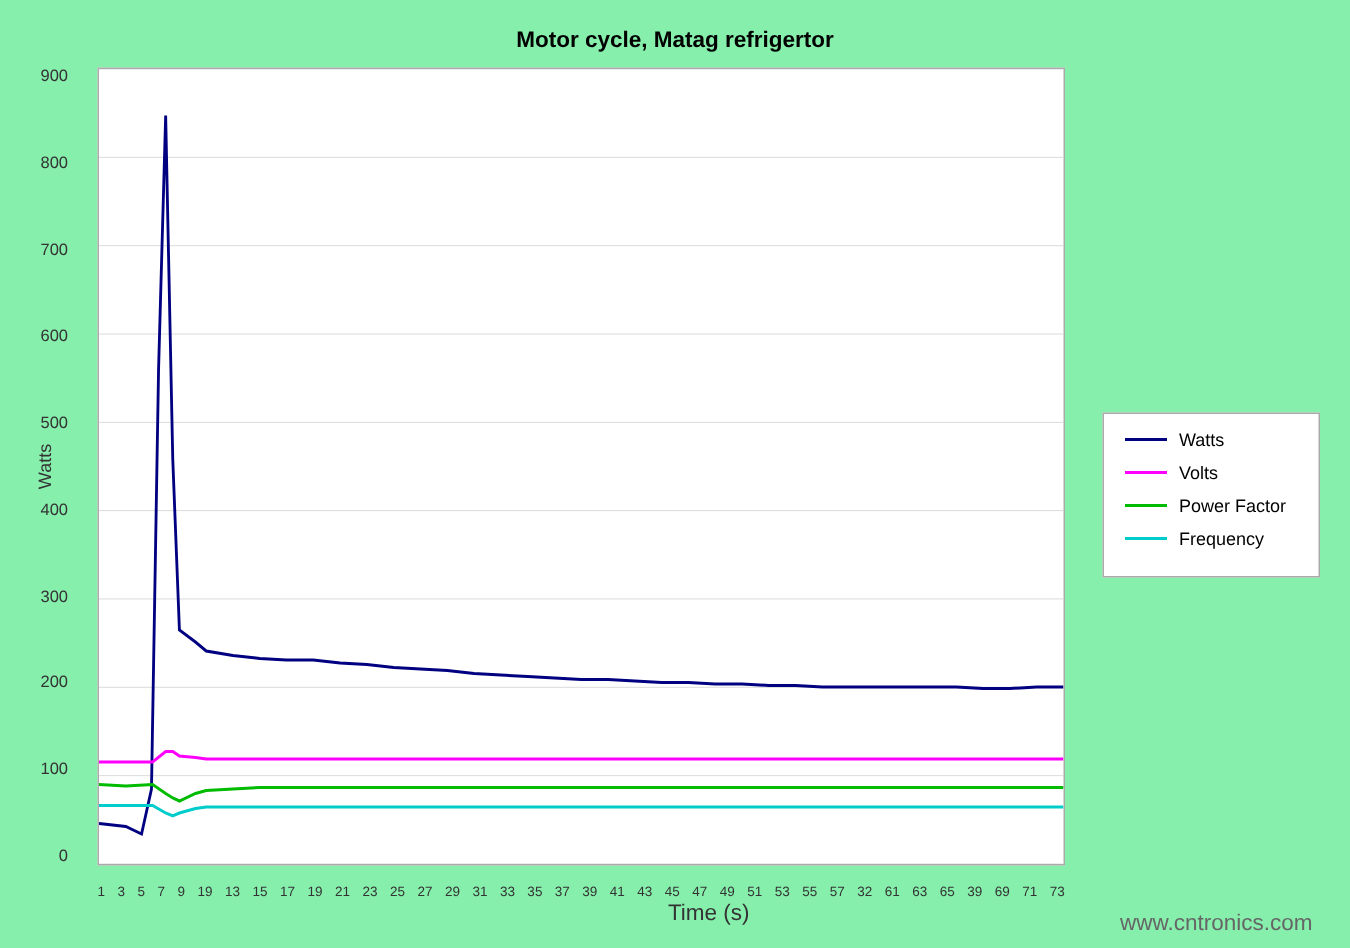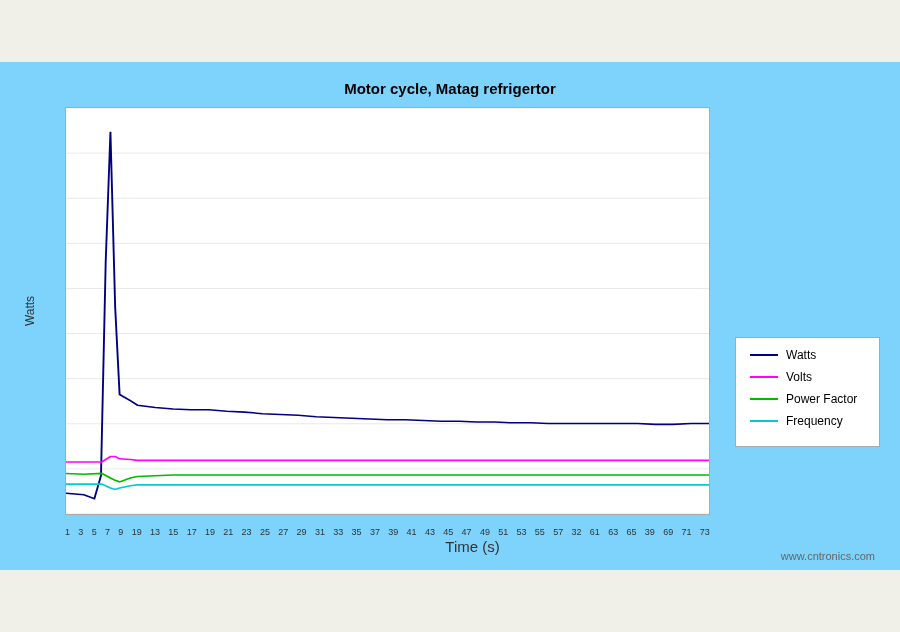--- a/index.html
+++ b/index.html
@@ -6,23 +6,23 @@
     body {
       background: #f0f0e8;
       width: 900px;
       height: 632px;
       font-family: Arial, sans-serif;
       display: flex;
       align-items: center;
       justify-content: center;
     }
     .chart-container {
-      background: #7dd3fc;
+      background: #86efac;
       width: 900px;
-      height: 508px;
+      height: 632px;
       position: relative;
     }
     .chart-title {
       text-align: center;
       font-size: 15px;
       font-weight: bold;
       padding-top: 18px;
       color: #000;
     }
     .chart-area {
@@ -76,21 +76,21 @@
     .legend-line {
       width: 28px;
       height: 2px;
       margin-right: 8px;
       flex-shrink: 0;
     }
     .watermark {
       position: absolute;
       bottom: 8px;
       right: 25px;
-      font-size: 11px;
+      font-size: 15px;
       color: #666;
     }
   </style>
 </head>
 <body>
 
 <div class="chart-container">
   <div class="chart-title">Motor cycle, Matag refrigertor</div>
 
   <div class="chart-area">
@@ -209,20 +209,32 @@
             245.6,492
             340,492
             434.4,492
             528.9,492
             623.3,492
             680,492
           "></polyline>
       </svg>
     </div>
 
+    <div style="position:absolute; left:-38px; top:0; bottom:0; display:flex; flex-direction:column; justify-content:space-between; align-items:flex-end; font-size:11px; color:#333;">
+      <span>900</span>
+      <span>800</span>
+      <span>700</span>
+      <span>600</span>
+      <span>500</span>
+      <span>400</span>
+      <span>300</span>
+      <span>200</span>
+      <span>100</span>
+      <span>0</span>
+    </div>
 
     <div style="position:absolute; bottom:-22px; left:0; right:170px; display:flex; justify-content:space-between; font-size:9px; color:#333; overflow:hidden;">
       <span>1</span>
       <span>3</span>
       <span>5</span>
       <span>7</span>
       <span>9</span>
       <span>19</span>
       <span>13</span>
       <span>15</span>

